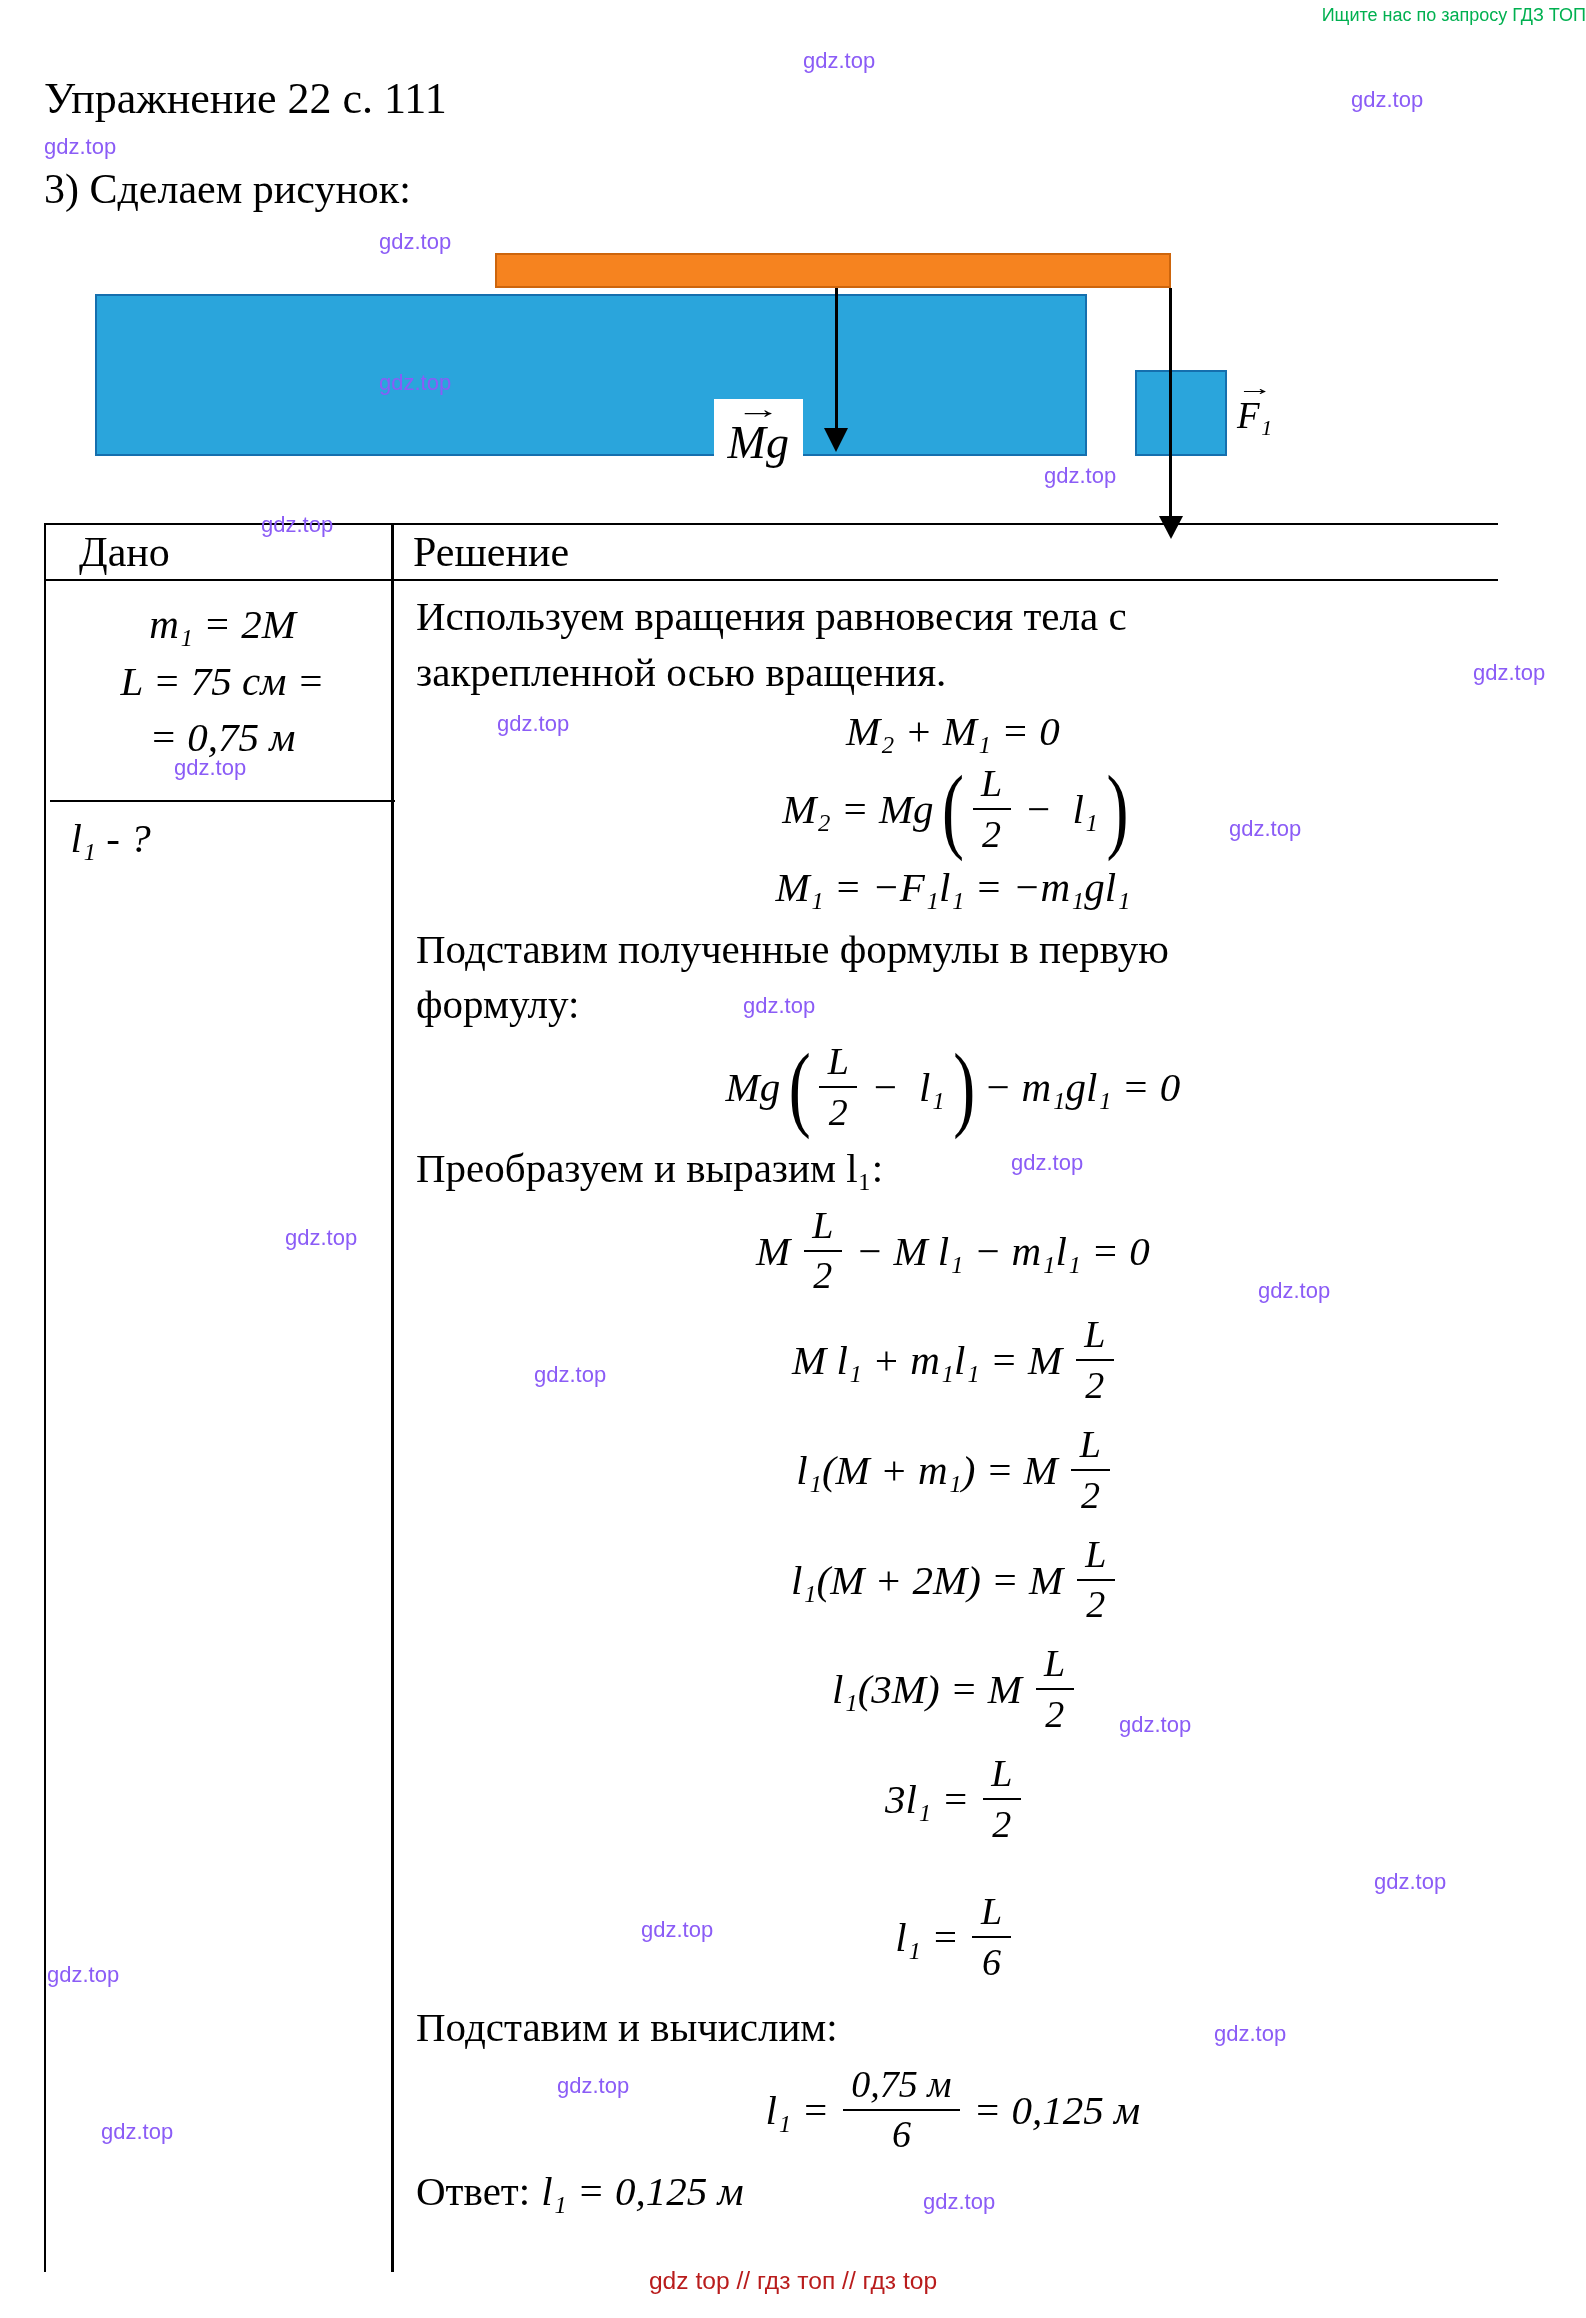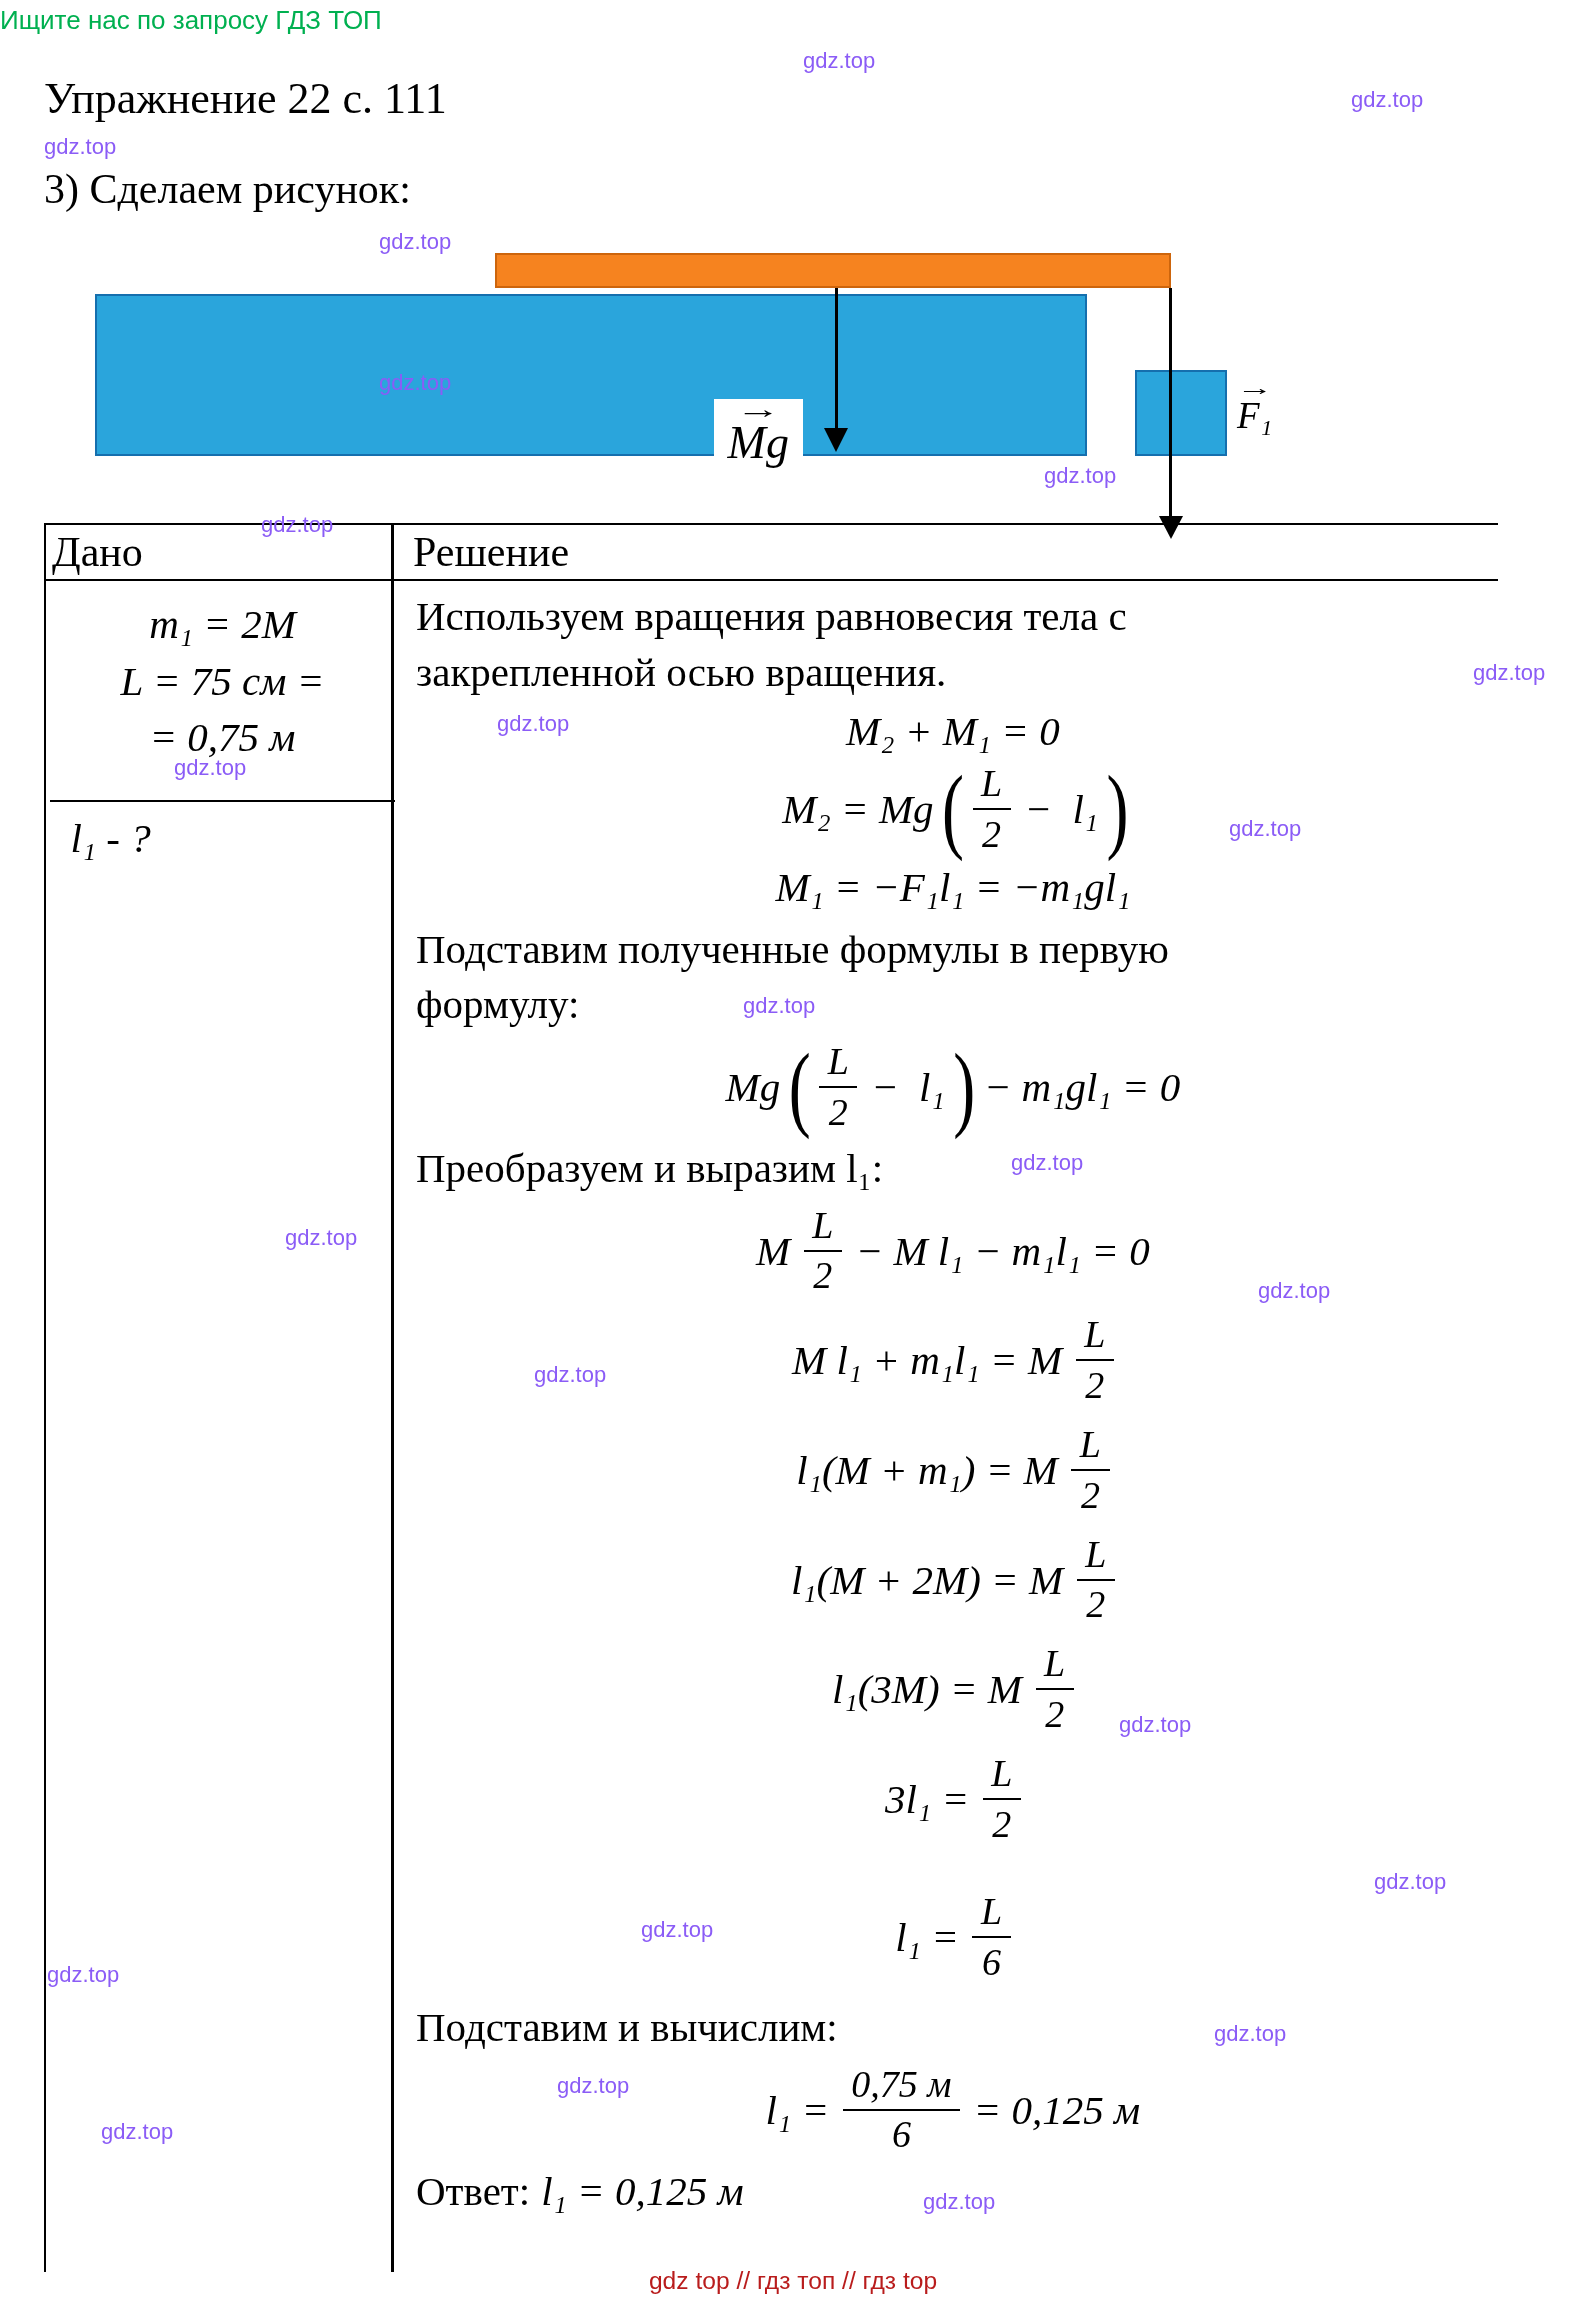--- a/index.html
+++ b/index.html
@@ -6,23 +6,23 @@
   html, body { margin:0; padding:0; }
   body {
     width:1586px; height:2319px;
     background:#ffffff; color:#000;
     font-family:"Liberation Serif","DejaVu Serif",serif;
     position:relative; overflow:hidden;
   }
 
   .top-banner {
     position:absolute; top:5.1px; left:0; width:100%;
-    text-align:left;
+    text-align:right;
     font-family:"Liberation Sans","DejaVu Sans",sans-serif;
-    font-size:26px; color:#00b050;
+    font-size:18px; color:#00b050;
   }
   .footer-banner {
     position:absolute; top:2267px; left:0; width:100%;
     text-align:center;
     font-family:"Liberation Sans","DejaVu Sans",sans-serif;
     font-size:24.6px; color:#b91c1c;
   }
 
   .wm {
     position:absolute; z-index:10;
@@ -67,21 +67,21 @@
     font-size:37px; font-style:italic;
   }
 
   
   .worktable {
     position:absolute; left:44px; top:523px; width:1454px; height:1749px;
     border-top:2.5px solid #000; border-left:2.5px solid #000;
   }
   .col-divider { position:absolute; left:345px; top:0; width:2.5px; height:100%; background:#000; }
   .header-row  { position:absolute; left:0; top:0; width:100%; height:56px; border-bottom:2.5px solid #000; }
-  .given-header    { position:absolute; left:6px;  top:3.4px; font-size:42px;text-align:right; }
+  .given-header    { position:absolute; left:33px;  top:3.4px; font-size:42px;text-align:right; }
   .solution-header { position:absolute; left:367px; top:3.4px; font-size:42px; }
 
   .given-col { position:absolute; left:4px; top:59px; width:345px; }
   .given-line { text-align:center; font-size:41px; font-style:italic; line-height:1.38; }
   .given-line:first-child { margin-top:12px; }
   .given-divider { margin-top:34px; width:100%; border-bottom:2.5px solid #000; height:0; }
   .find-line { font-size:41px; font-style:italic; padding:12px 0 0 20.4px; }
 
   .solution-col {
     position:absolute; left:348px; top:59px; width:1106px;

